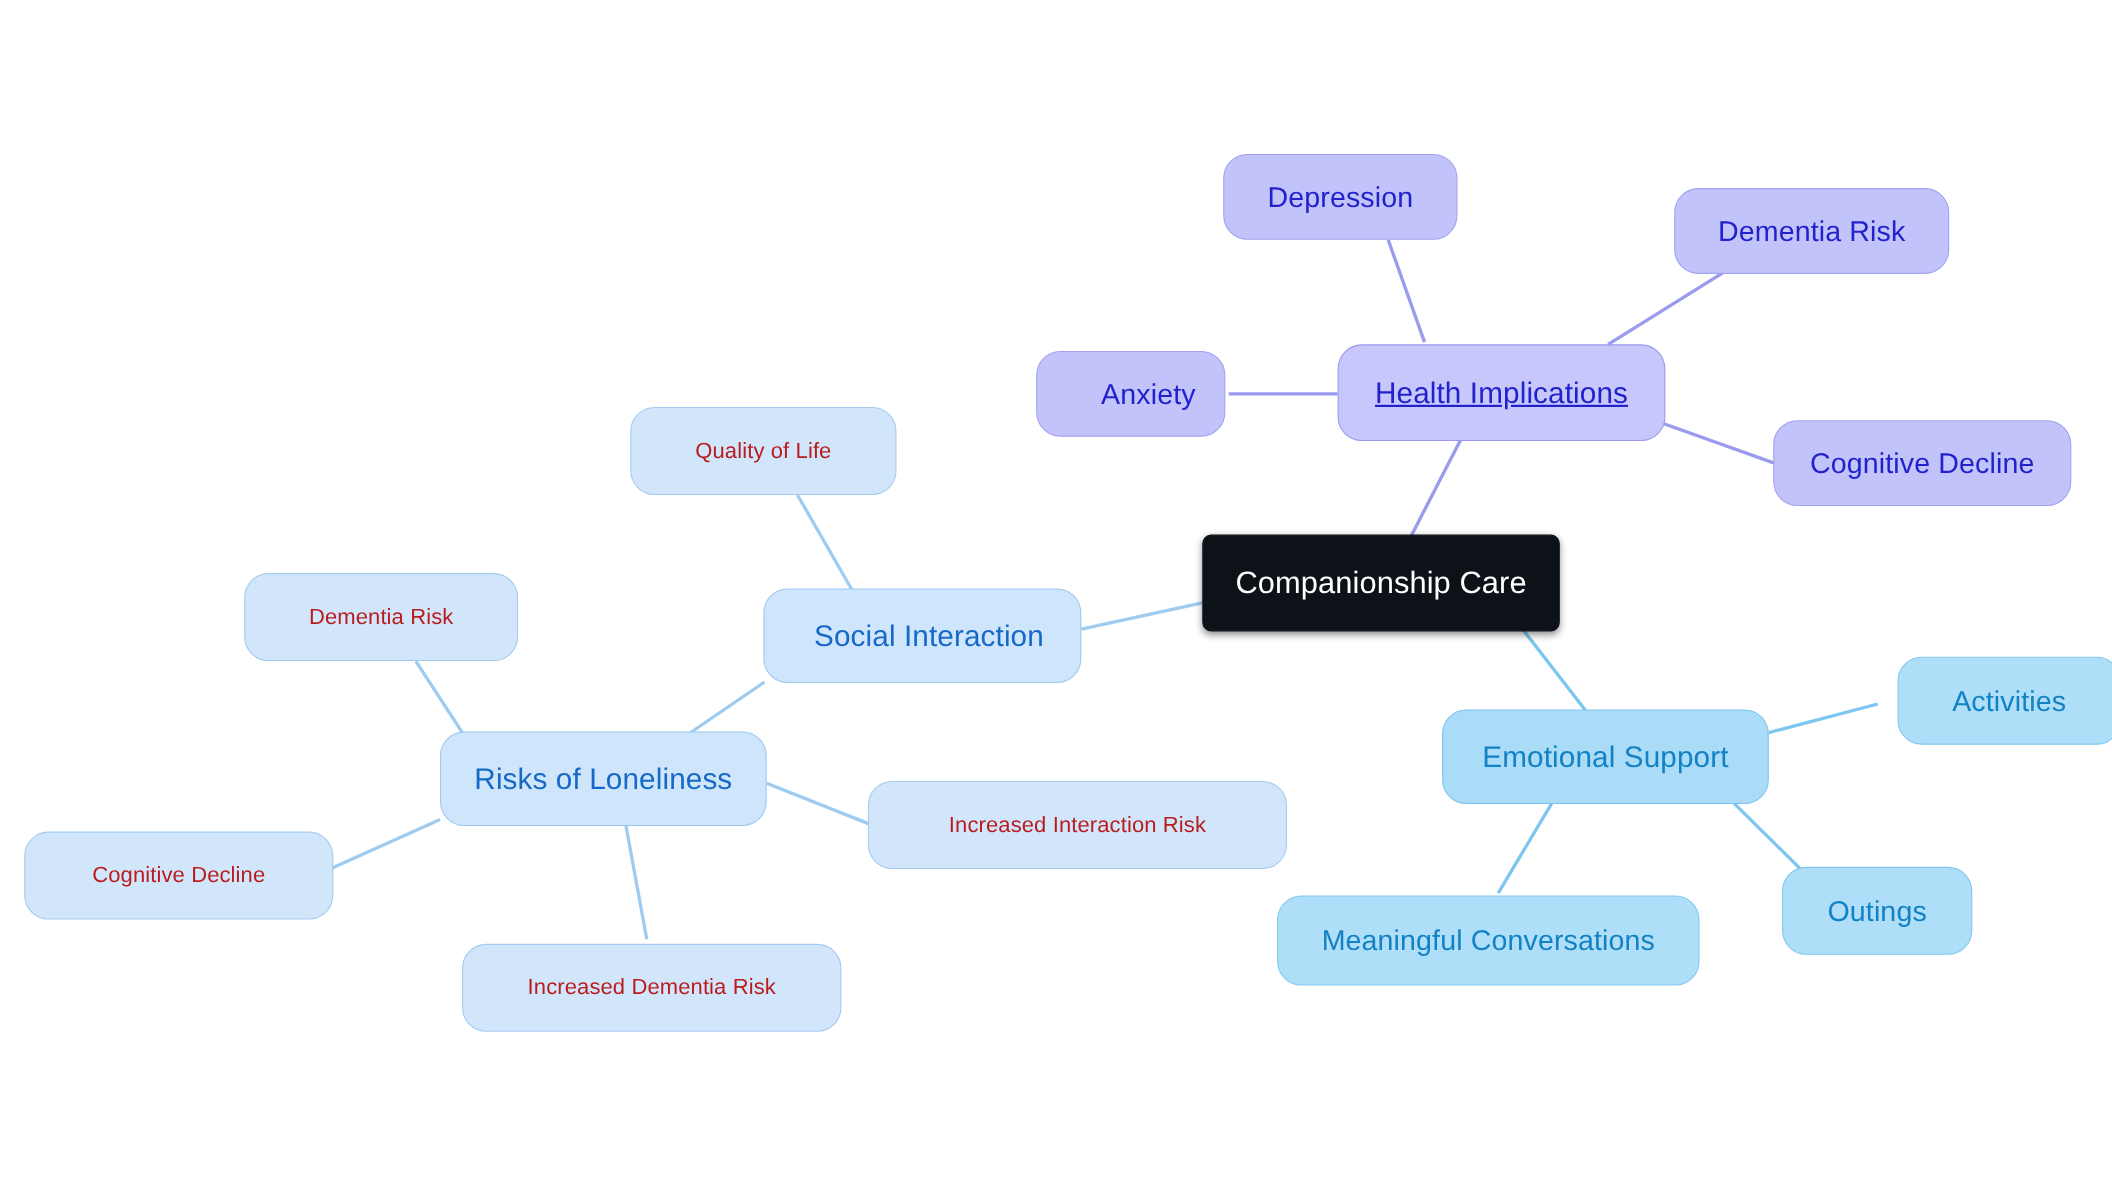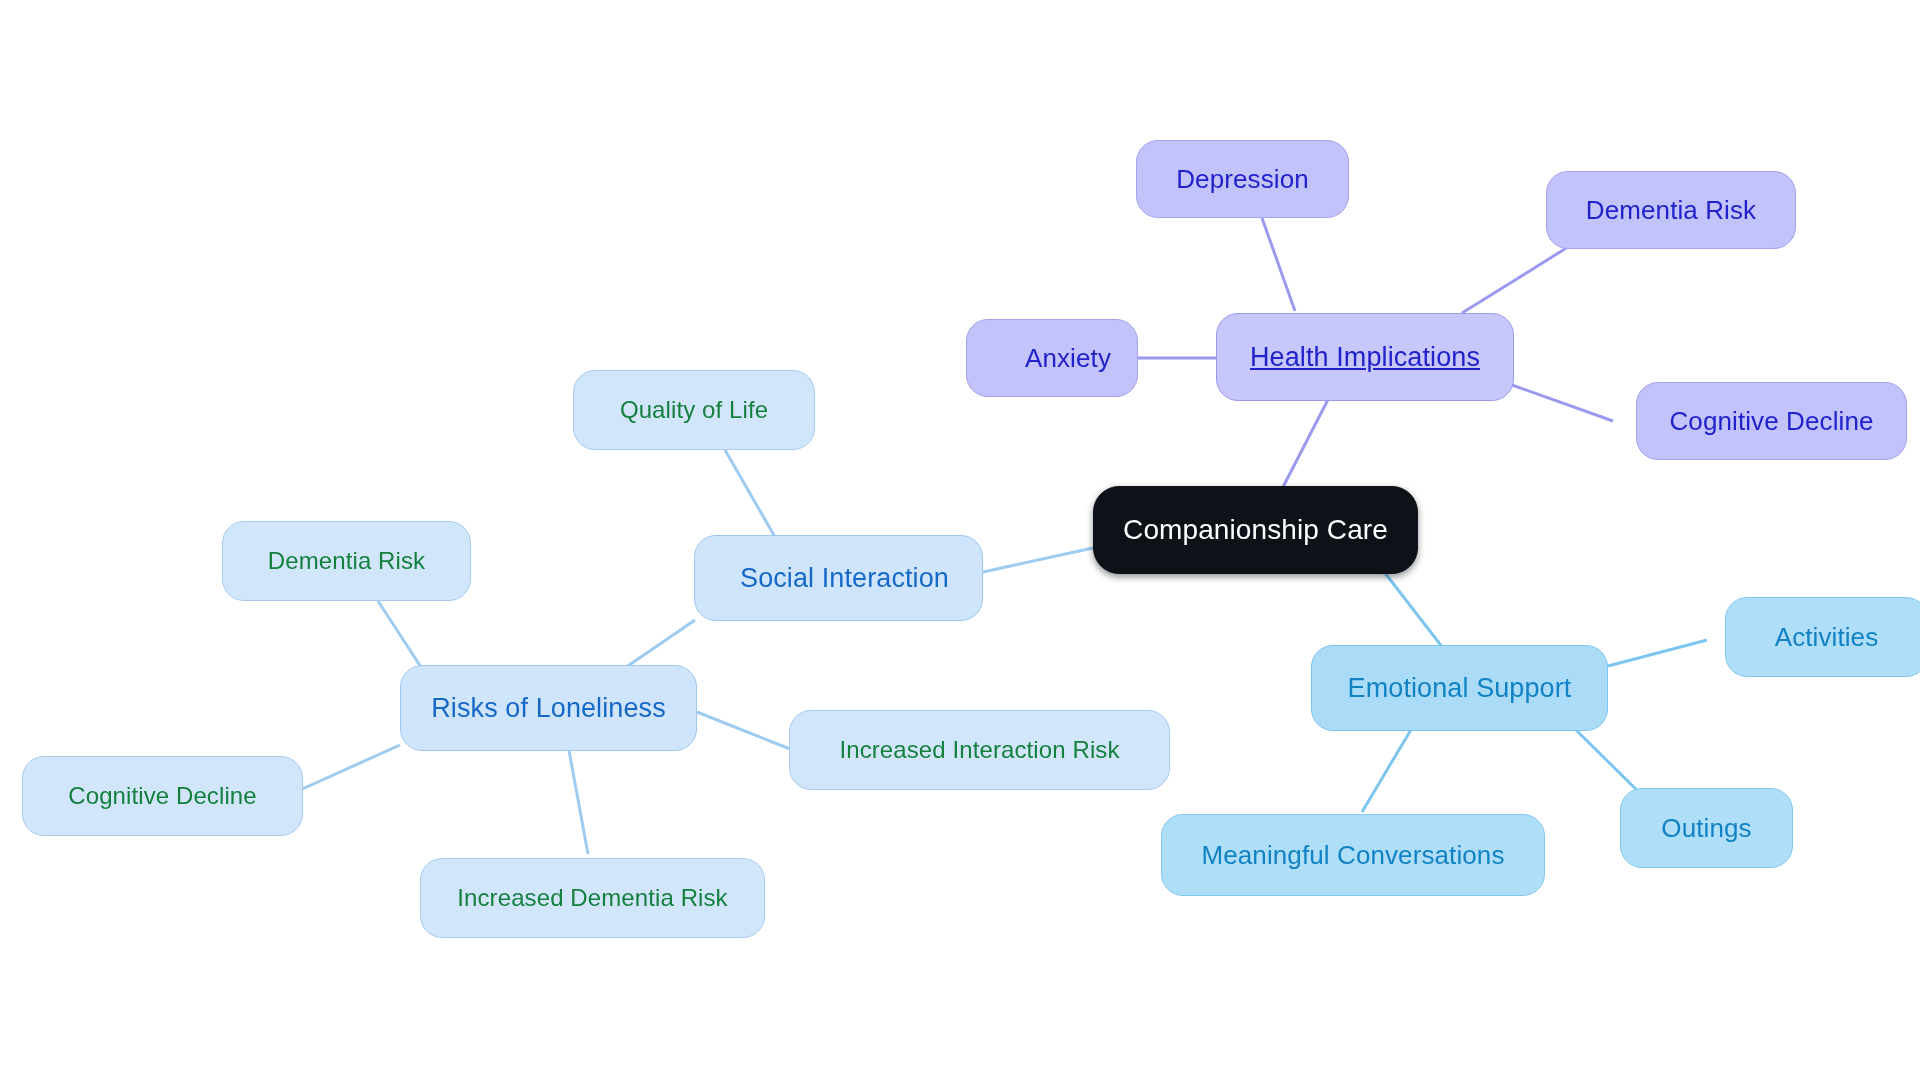--- a/index.html
+++ b/index.html
@@ -41,51 +41,50 @@
   }
   .node-label {
     display: block;
     line-height: 1;
   }
   
   .n-root {
     background: #0d1219;
     color: #ffffff;
     border: 1px solid #0d1219;
-    border-radius: 26px;
+    border-radius: 8px;
     font-size: 28px;
     box-shadow: 0 3px 7px rgba(10,14,20,0.45);
   }
   
   .n-purple {
     background: #c7c7fb;
     color: #2222cc;
     border: 1px solid #9a9aef;
     font-size: 27px;
     text-decoration: underline;
   }
   .n-purple-sub {
     background: #c3c3fb;
     color: #2222cc;
     border: 1px solid #a2a2f0;
     font-size: 26px;
-    margin-left: 24px;
   }
   
   .n-blue {
     background: #cfe5fb;
     color: #1769c8;
     border: 1px solid #9ec8ef;
     font-size: 27px;
   }
   .n-blue-sub {
     background: #d2e6fb;
-    color: #15803d;
+    color: #b91c1c;
     border: 1px solid #a6cbef;
-    font-size: 24px;
+    font-size: 20px;
   }
   
   .n-sky {
     background: #aadcf8;
     color: #1282c4;
     border: 1px solid #7cc4ef;
     font-size: 27px;
   }
   .n-sky-sub {
     background: #aedef8;

